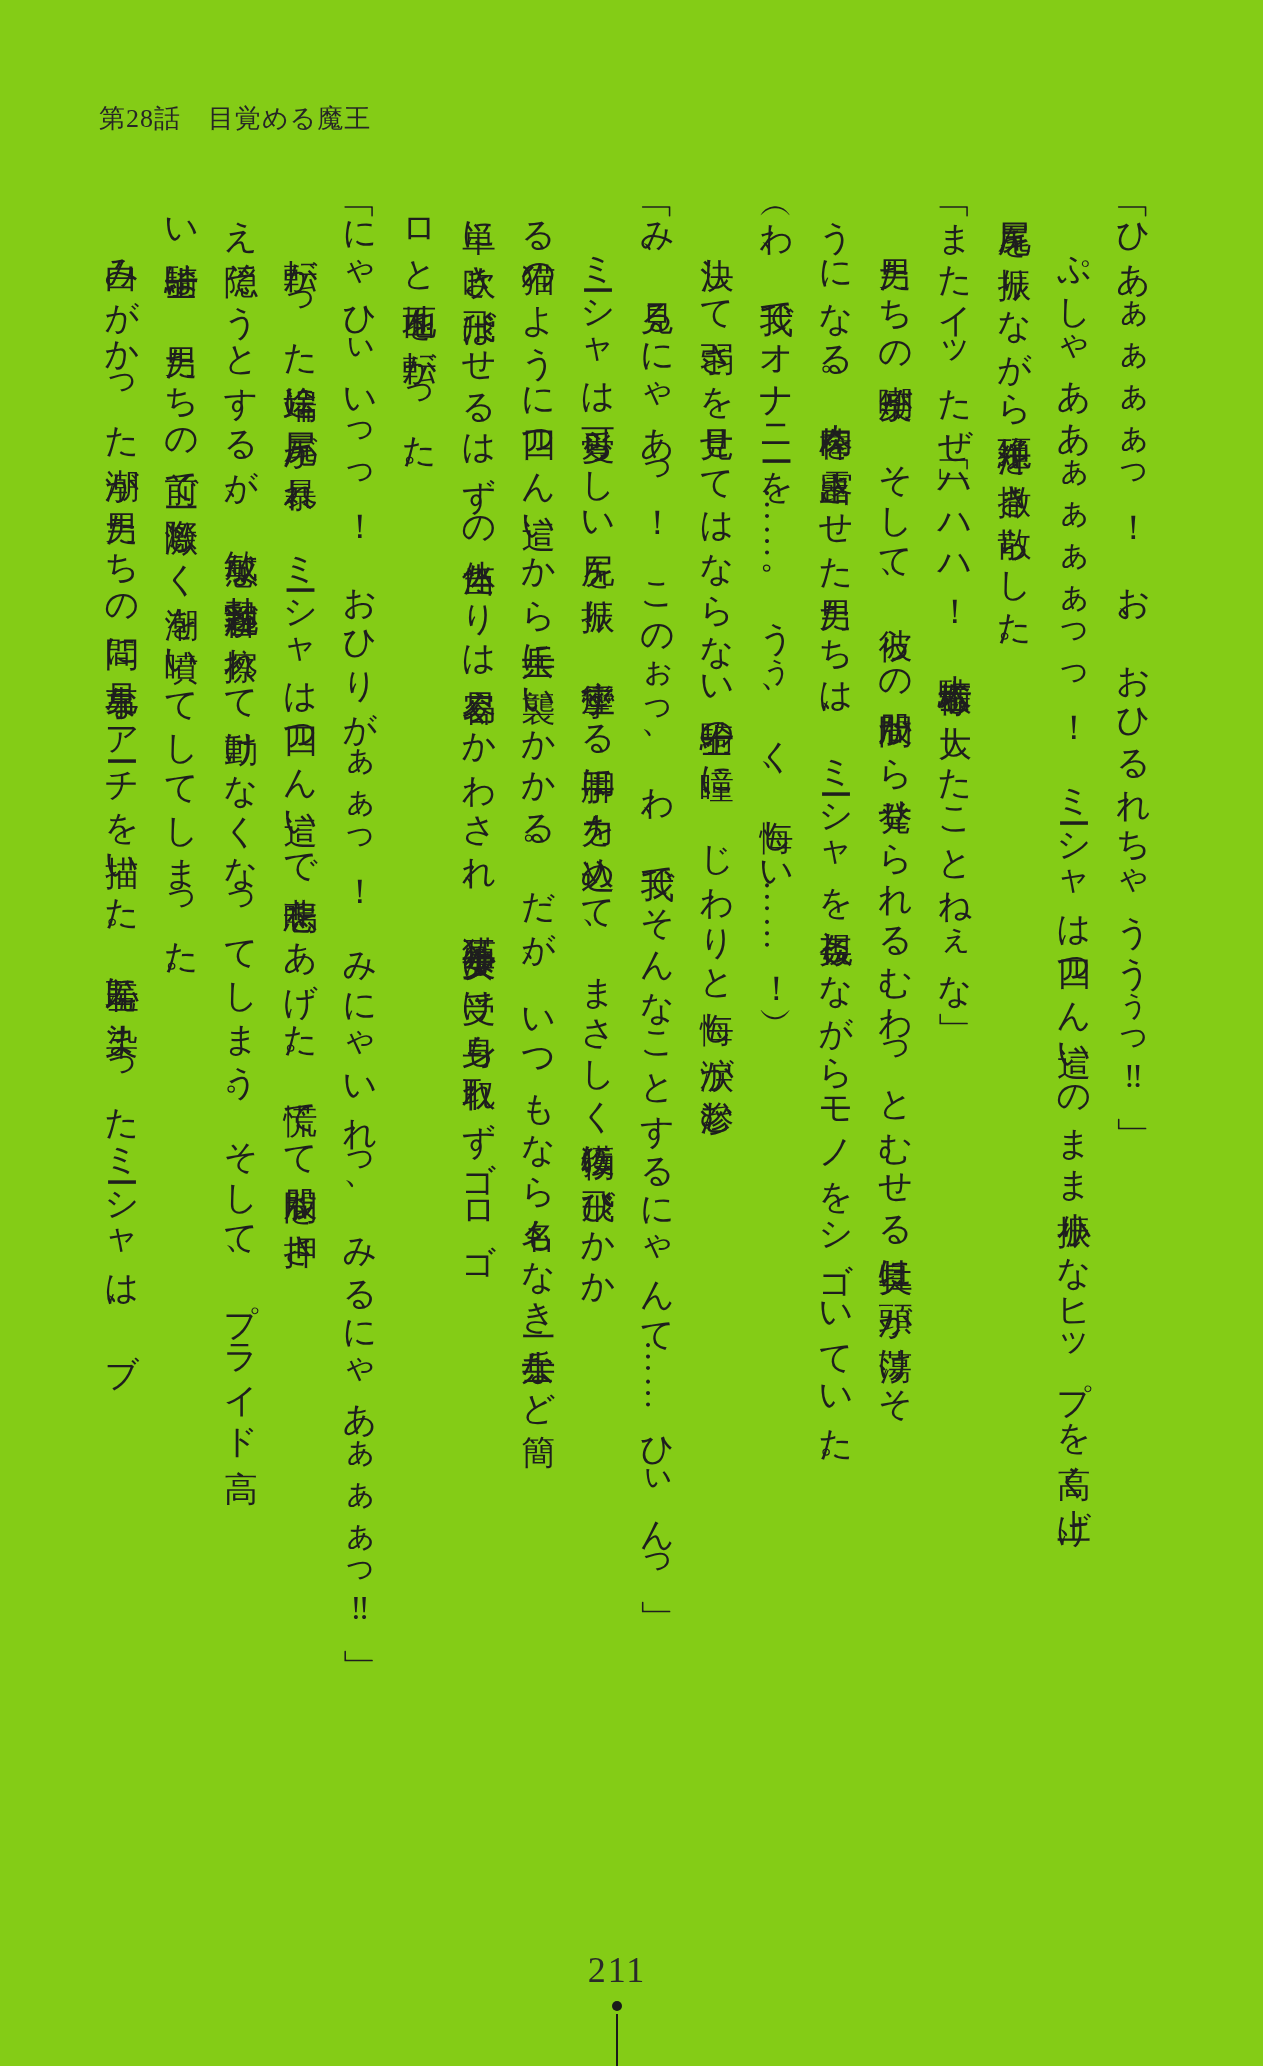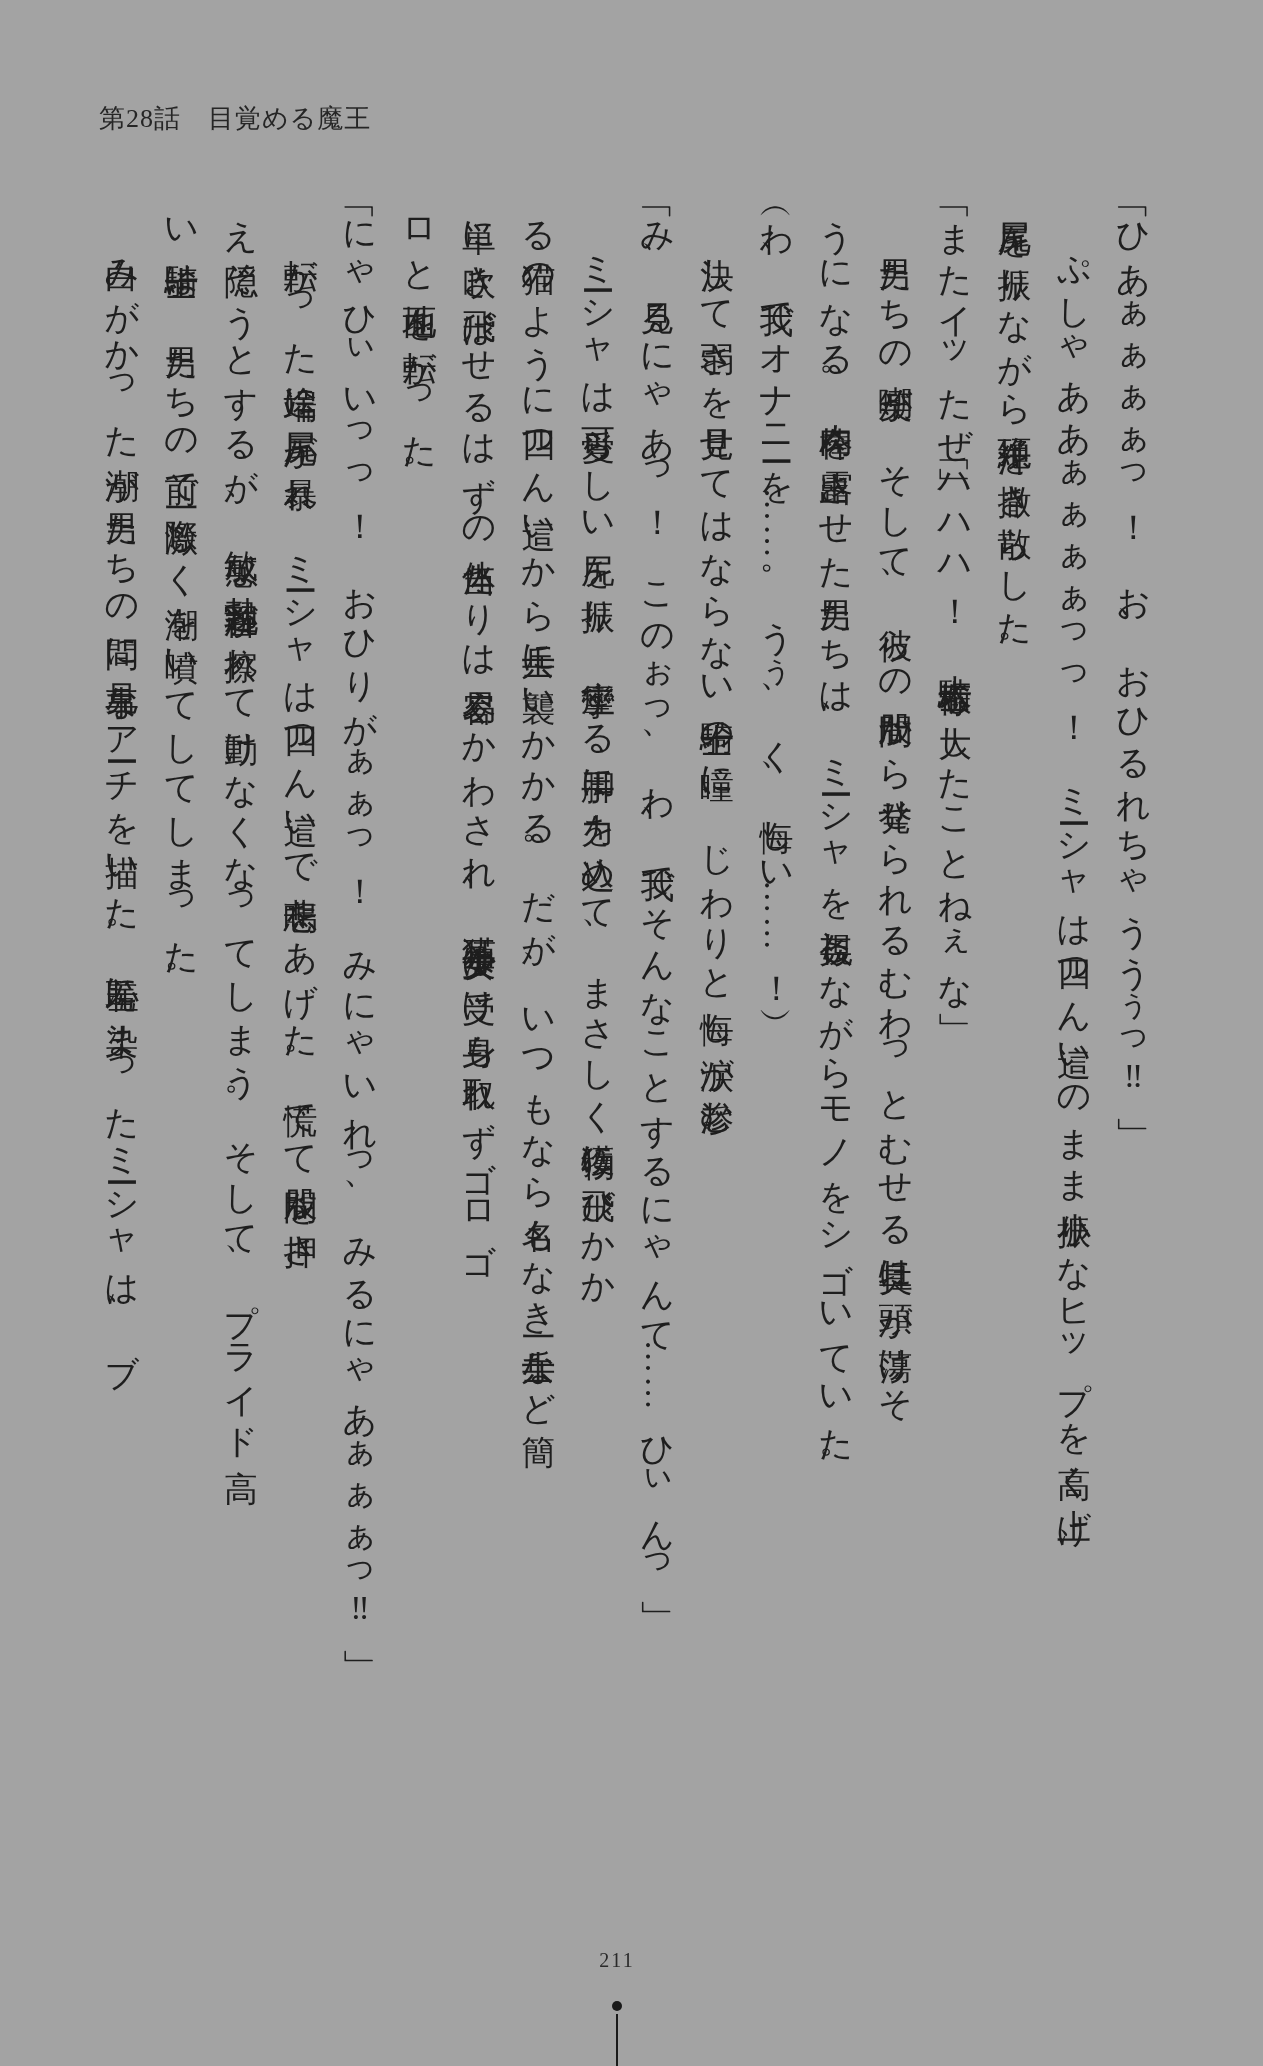--- a/index.html
+++ b/index.html
@@ -4,21 +4,21 @@
 <style>
   html, body {
     margin: 0;
     padding: 0;
     background: #ffffff;
   }
   .page {
     position: relative;
     width: 1263px;
     height: 2066px;
-    background: #a3a3a3;
+    background: #84cc16;
     color: #1e1e1e;
     font-family: "Liberation Serif", "DejaVu Serif", serif;
     overflow: hidden;
   }
   .running-head {
     position: absolute;
     left: 99px;
     top: 101px;
     font-size: 26px;
     letter-spacing: 1px;
@@ -38,21 +38,21 @@
   }
   .text-column {
     line-height: 59.5px;
     white-space: pre;
   }
   .page-number {
     position: absolute;
     top: 1949px;
     left: 617px;
     transform: translateX(-50%);
-    font-size: 20px;
+    font-size: 36px;
     letter-spacing: 2px;
     color: #2a2a2a;
   }
   .fold-mark-dot {
     position: absolute;
     top: 2001px;
     left: 617px;
     transform: translateX(-50%);
     width: 10px;
     height: 10px;

